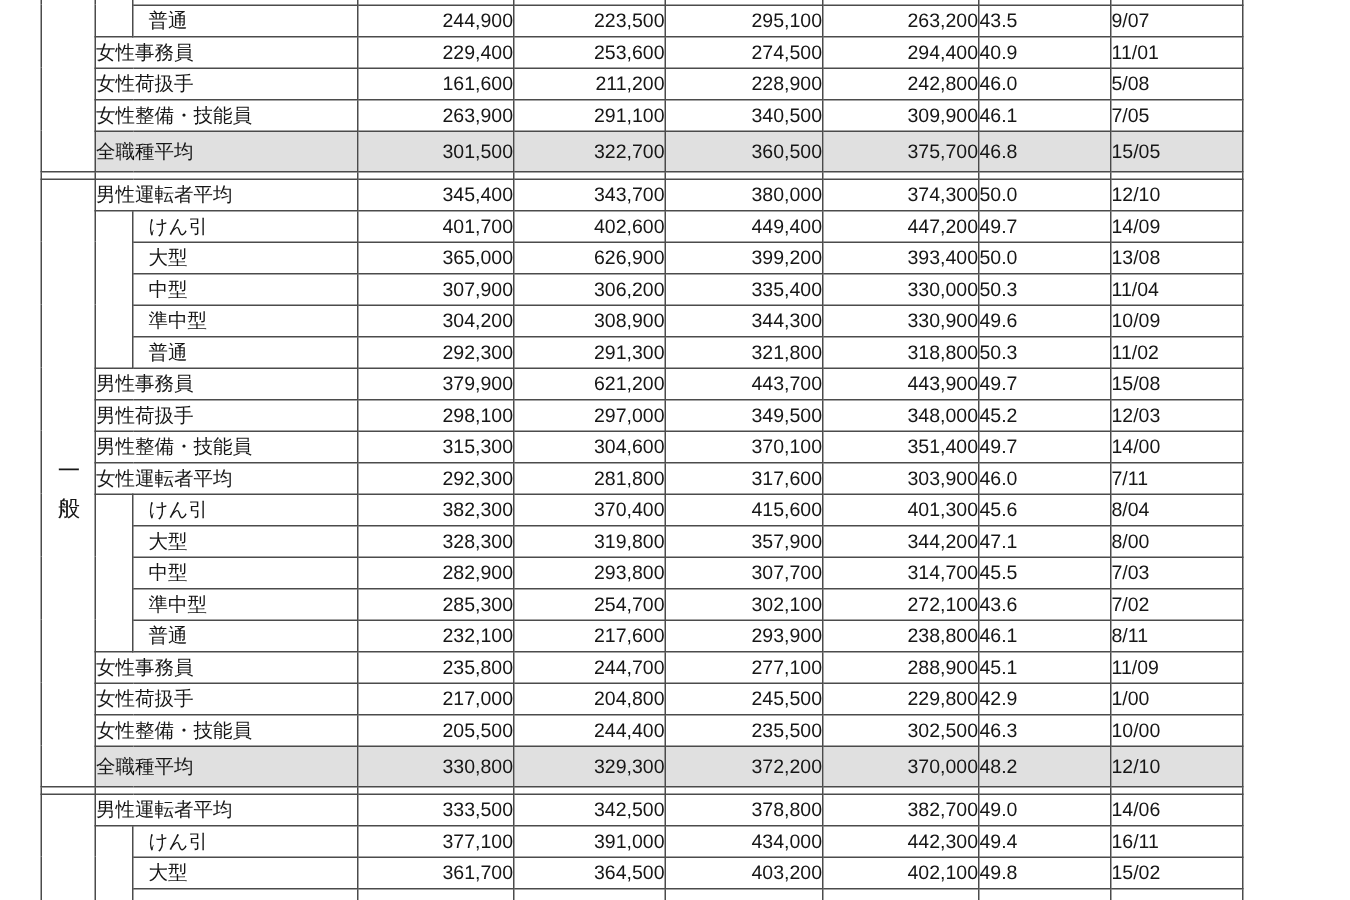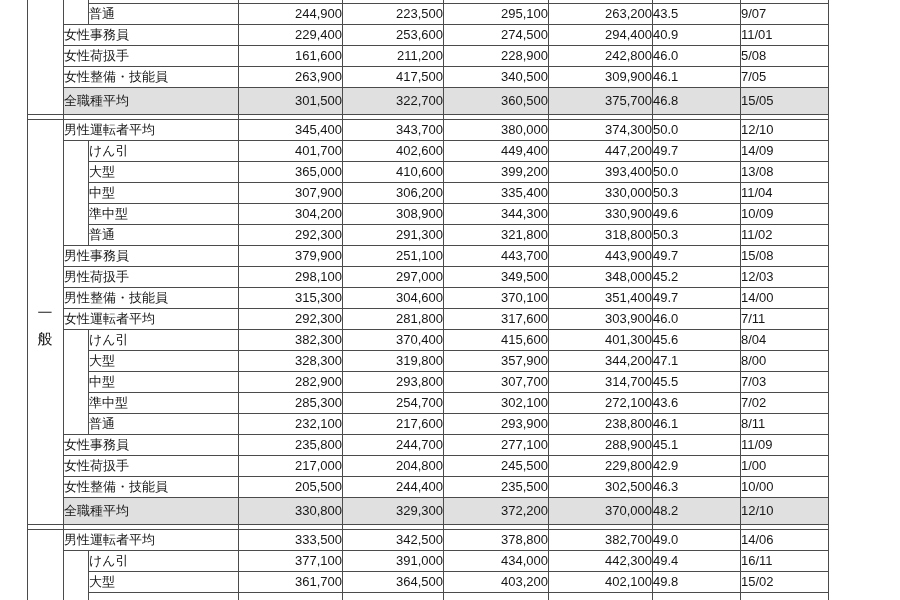--- a/index.html
+++ b/index.html
@@ -10,21 +10,21 @@
   tr.sliver-top td{border-top:none;}
   tr.sliver-bottom td{border-bottom:none;}
   .no-bb{border-bottom:none !important;}
   tr.datarow{height:21px;}
   tr.total{height:27px;}
   tr.sep{height:5px;}
   tr.sliver-top{height:3px;}
   tr.sliver-bottom{height:9px;}
   tr.total td{background:#e0e0e0;}
   .label{font-size:13px;text-align:left;padding-left:7px;white-space:nowrap;}
-  .label.sub{}
+  .label.sub{padding-left:10px;}
   .num{font-size:13px;text-align:right;padding-right:13px;white-space:nowrap;}
   .ctr{font-size:13px;white-space:nowrap;}
   .cat{text-align:center;background:#ffffff;}
   .cat-label{writing-mode:vertical-rl;text-orientation:upright;letter-spacing:15px;
              font-size:15px;display:inline-block;white-space:nowrap;}
 </style>
 </head>
 <body>
 
 <div class="page">
@@ -75,21 +75,21 @@
           <td class="num">161,600</td>
           <td class="num">211,200</td>
           <td class="num">228,900</td>
           <td class="num">242,800</td>
           <td class="ctr">46.0</td>
           <td class="ctr">5/08</td>
         </tr>
         <tr class="datarow">
           <td class="label lv1" colspan="2">女性整備・技能員</td>
           <td class="num">263,900</td>
-          <td class="num">417,500</td>
+          <td class="num">291,100</td>
           <td class="num">340,500</td>
           <td class="num">309,900</td>
           <td class="ctr">46.1</td>
           <td class="ctr">7/05</td>
         </tr>
         <tr class="total">
           <td class="label lv1" colspan="2">全職種平均</td>
           <td class="num">301,500</td>
           <td class="num">322,700</td>
           <td class="num">360,500</td>
@@ -123,21 +123,21 @@
           <td class="num">401,700</td>
           <td class="num">402,600</td>
           <td class="num">449,400</td>
           <td class="num">447,200</td>
           <td class="ctr">49.7</td>
           <td class="ctr">14/09</td>
         </tr>
         <tr class="datarow">
           <td class="label sub">大型</td>
           <td class="num">365,000</td>
-          <td class="num">410,600</td>
+          <td class="num">626,900</td>
           <td class="num">399,200</td>
           <td class="num">393,400</td>
           <td class="ctr">50.0</td>
           <td class="ctr">13/08</td>
         </tr>
         <tr class="datarow">
           <td class="label sub">中型</td>
           <td class="num">307,900</td>
           <td class="num">306,200</td>
           <td class="num">335,400</td>
@@ -159,21 +159,21 @@
           <td class="num">292,300</td>
           <td class="num">291,300</td>
           <td class="num">321,800</td>
           <td class="num">318,800</td>
           <td class="ctr">50.3</td>
           <td class="ctr">11/02</td>
         </tr>
         <tr class="datarow">
           <td class="label lv1" colspan="2">男性事務員</td>
           <td class="num">379,900</td>
-          <td class="num">251,100</td>
+          <td class="num">621,200</td>
           <td class="num">443,700</td>
           <td class="num">443,900</td>
           <td class="ctr">49.7</td>
           <td class="ctr">15/08</td>
         </tr>
         <tr class="datarow">
           <td class="label lv1" colspan="2">男性荷扱手</td>
           <td class="num">298,100</td>
           <td class="num">297,000</td>
           <td class="num">349,500</td>

